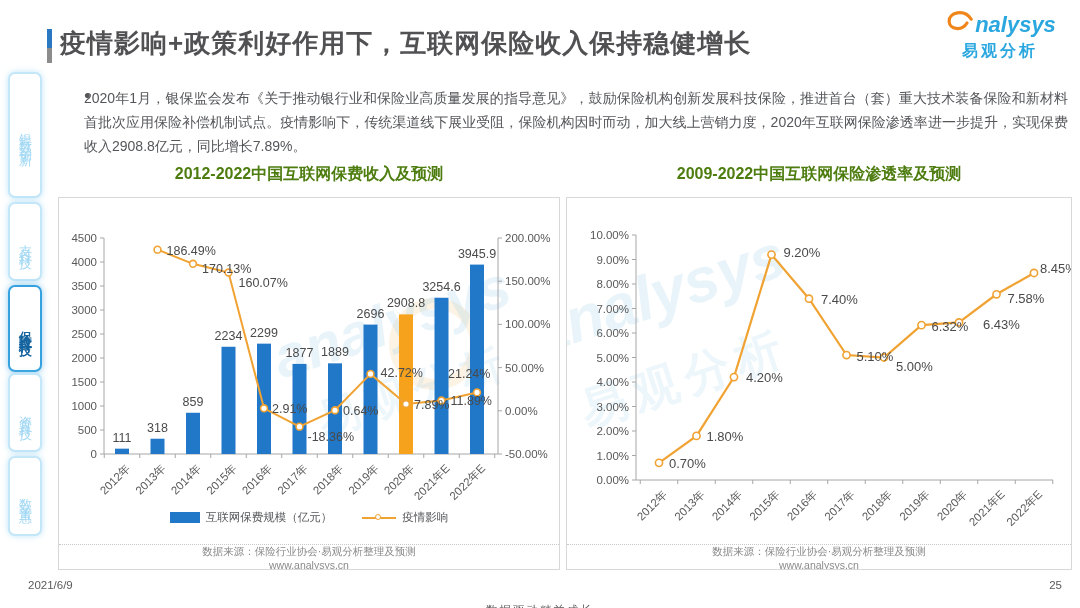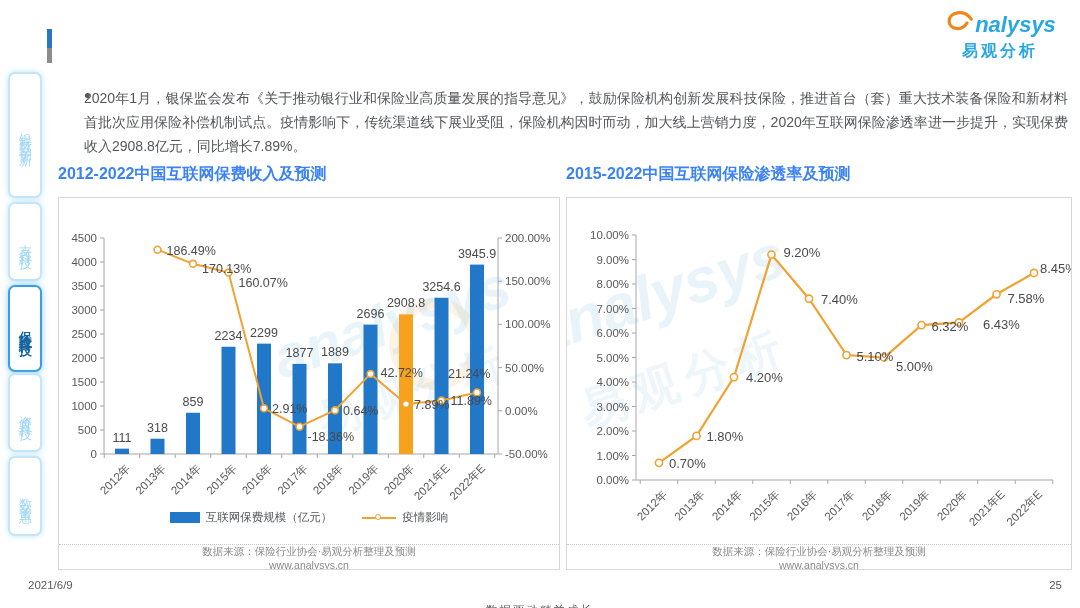--- a/index.html
+++ b/index.html
@@ -22,21 +22,21 @@
   .tab span { writing-mode:vertical-rl; text-orientation:upright; font-size:13px; color:#A2D8F4; letter-spacing:4px; }
   .tab.active { border-color:#35A2DF; box-shadow:0 0 7px rgba(60,160,220,.55); }
   .tab.active span { color:#15649F; font-weight:bold; }
 
   
   .intro { position:absolute; left:84px; top:86px; width:984px; }
   .intro .bullet { position:absolute; left:0; top:3px; font-size:11px; color:#55565A; }
   .intro .txt { font-size:14px; line-height:24px; color:#55565A; text-align:justify; }
 
   
-  .chart-title { position:absolute; top:164px; text-align:left; font-size:16px; font-weight:bold; color:#3b82f6; }
+  .chart-title { position:absolute; top:164px; text-align:center; font-size:16px; font-weight:bold; color:#4d7c0f; }
   #ct0 { left:58px; width:502px; }
   #ct1 { left:566px; width:506px; }
 
   
   .panel { position:absolute; top:197px; height:373px; border:1px solid #D8D8D8; background:#fff; overflow:hidden; }
   #panel0 { left:58px;  width:502px; }
   #panel1 { left:566px; width:506px; }
   .panel svg { position:absolute; left:0; top:6px; }
   .legend { position:absolute; left:0; right:0; top:312px; display:flex; justify-content:center; align-items:flex-start; gap:30px; font-size:11.5px; color:#55565A; }
   .leg-item { display:flex; align-items:center; gap:6px; }
@@ -58,20 +58,21 @@
 </style>
 </head>
 <body>
 
 <div id="page">
 
   <div class="accent">
       <div class="a1"></div>
       <div class="a2"></div>
     </div>
+  <h1 class="page-title">疫情影响+政策利好作用下，互联网保险收入保持稳健增长</h1>
 
   <div class="logo">
     <div class="logo-top">
       <span>
         <svg width="30" height="26" viewBox="0 0 32 26">
           <path d="M29 9 C22 -2 5 1 5.5 11.5 C6 20 19 22 24.5 13" stroke="#F08519" stroke-width="3.4" fill="none" stroke-linecap="round"></path>
         </svg>
       </span>
       <span class="logo-brand">nalysys</span>
     </div>
@@ -95,21 +96,21 @@
         <span>数字普惠</span>
       </div>
     </nav>
 
   <div class="intro">
     <span class="bullet">●</span>
     <div class="txt">2020年1月，银保监会发布《关于推动银行业和保险业高质量发展的指导意见》，鼓励保险机构创新发展科技保险，推进首台（套）重大技术装备保险和新材料首批次应用保险补偿机制试点。疫情影响下，传统渠道线下展业受阻，保险机构因时而动，加大线上营销力度，2020年互联网保险渗透率进一步提升，实现保费收入2908.8亿元，同比增长7.89%。</div>
   </div>
 
   <div class="chart-title" id="ct0">2012-2022中国互联网保费收入及预测</div>
-  <div class="chart-title" id="ct1">2015-2022中国互联网保险渗透率及预测</div>
+  <div class="chart-title" id="ct1">2009-2022中国互联网保险渗透率及预测</div>
 
   <div class="panel" id="panel0">
     <div class="wm-ring" style="left:330px; top:100px; width:92px; height:92px;"></div>
     <div class="wm" style="left:210px; top:90px; font-size:58px;">analysys</div>
     <div class="wm wm-cn" style="left:255px; top:165px; font-size:42px;">易观分析</div>
     <svg id="svg0" width="502" height="306" viewBox="0 0 502 306">
         <g>
           <line x1="45" y1="34" x2="45" y2="250" stroke="#A6A6A6" stroke-width="1"></line>
           <line x1="439" y1="34" x2="439" y2="250" stroke="#A6A6A6" stroke-width="1"></line>
           <line x1="45" y1="250" x2="439" y2="250" stroke="#A6A6A6" stroke-width="1"></line>

